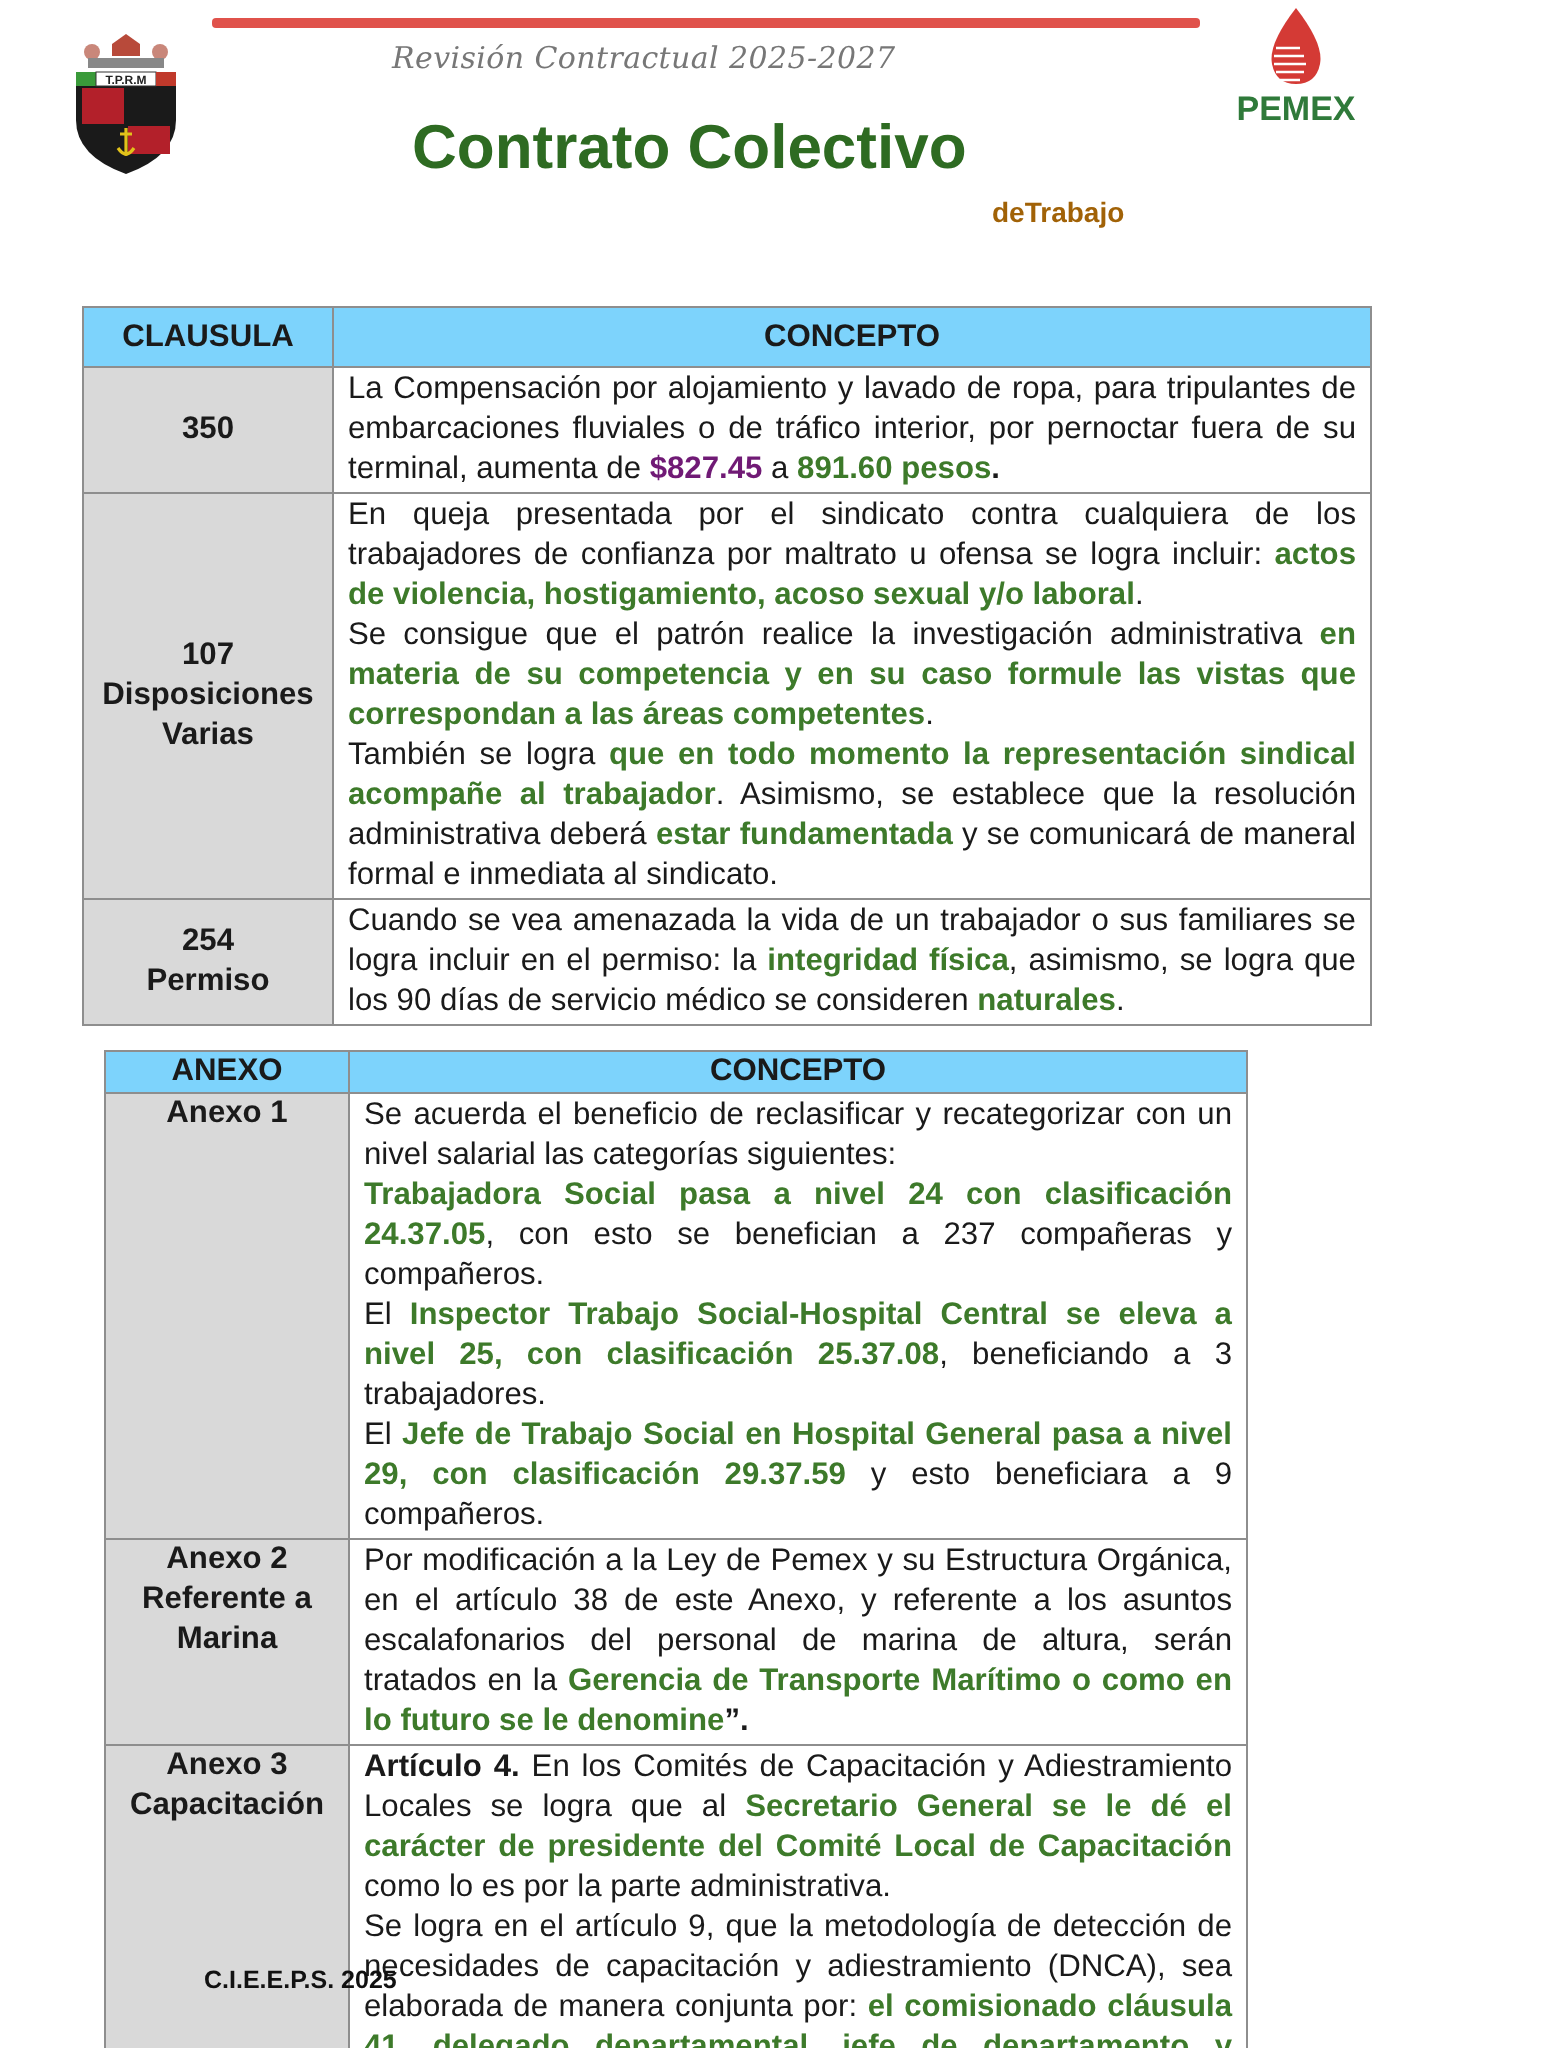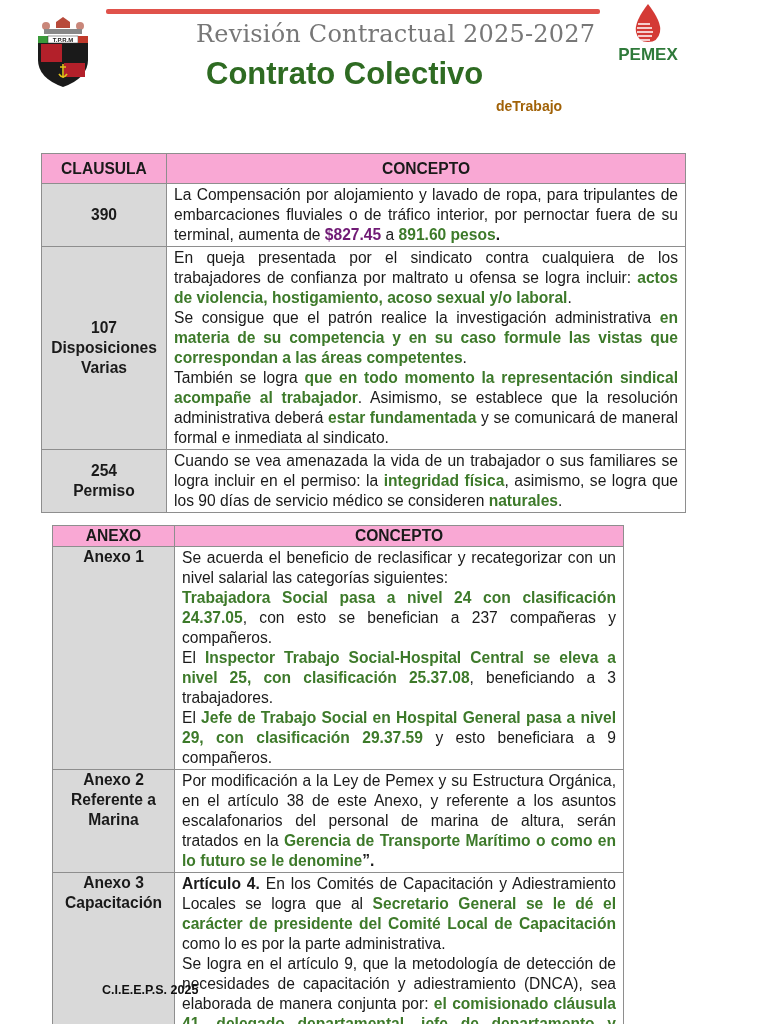--- a/index.html
+++ b/index.html
@@ -4,32 +4,32 @@
 <style>
   html, body { margin: 0; padding: 0; }
   body {
     width: 773px; height: 1024px; background: #ffffff; position: relative; overflow: hidden;
     font-family: "Liberation Sans", sans-serif; color: #1a1a1a;
   }
   .top-rule { position: absolute; left: 106px; top: 9px; width: 494px; height: 5px; background: #e0524b; border-radius: 2px; }
   .logo-left { position: absolute; left: 34px; top: 16px; width: 58px; height: 72px; }
   .logo-right { position: absolute; left: 600px; top: 0; width: 96px; height: 66px; }
   .subtitle {
-    position: absolute; left: 196px; top: 20px; font-family: "DejaVu Serif", serif; 
-    font-size: 24px; color: #777; letter-spacing: 0.2px; text-align: right;
+    position: absolute; left: 196px; top: 20px; font-family: "DejaVu Serif", serif; font-style: italic;
+    font-size: 15px; color: #777; letter-spacing: 0.2px; text-align: right;
   }
   .title {
     position: absolute; left: 206px; top: 56px; font-family: "Liberation Sans", sans-serif; font-weight: bold;
     font-size: 31px; color: #2e6b22;
   }
   .title2 { position: absolute; left: 496px; top: 98px; font-weight: bold; font-size: 14px; color: #a16207; }
 
   table.doc { position: absolute; border-collapse: collapse; font-size: 15.6px; line-height: 20px; }
   table.doc th, table.doc td { border: 1.5px solid #8e8e8e; }
-  table.doc th { background: #f9a8d4; font-weight: bold; height: 29px; padding: 0; }
+  table.doc th { background: #7dd3fc; font-weight: bold; height: 29px; padding: 0; }
   table.doc td.key { background: #d9d9d9; font-weight: bold; text-align: center; vertical-align: middle; padding: 0 4px; }
   table.doc td.concept { text-align: justify; padding: 1px 7px 1px 7px; vertical-align: top; }
   .g { color: #3d7a2a; font-weight: bold; }
   .r { color: #701a75; font-weight: bold; }
   .b { font-weight: bold; }
   #t1 { left: 41px; top: 153px; width: 645px; }
   #t1 col.c1 { width: 125px; }
   #t2 { left: 52px; top: 525px; width: 572px; border-radius: 10px; }
   #t2 col.c1 { width: 122px; }
   #t2 th { height: 20px; }
@@ -77,21 +77,21 @@
     </colgroup>
   <thead>
     <tr>
       <th>CLAUSULA</th>
       <th>CONCEPTO</th>
     </tr>
   </thead>
   <tbody id="t1body">
       <tr>
         <td class="key">
-          <div>390</div>
+          <div>350</div>
         </td>
         <td class="concept"><span class="">La Compensación por alojamiento y lavado de ropa, para tripulantes de embarcaciones fluviales o de tráfico interior, por pernoctar fuera de su terminal, aumenta de </span><span class="r">$827.45</span><span class=""> a </span><span class="g">891.60 pesos</span><span class="b">.</span></td>
       </tr>
       <tr>
         <td class="key">
           <div>107</div>
           <div>Disposiciones</div>
           <div>Varias</div>
         </td>
         <td class="concept"><span class="">En queja presentada por el sindicato contra cualquiera de los trabajadores de confianza por maltrato u ofensa se logra incluir:  </span><span class="g">actos de violencia, hostigamiento, acoso sexual y/o laboral</span><span class="">.</span><br><span class="">Se consigue que el patrón realice la investigación administrativa </span><span class="g">en materia de su competencia y en su caso formule las vistas que correspondan a las áreas competentes</span><span class="">.</span><br><span class="">También se logra </span><span class="g">que en todo momento la representación sindical acompañe al trabajador</span><span class="">. Asimismo, se establece que la resolución administrativa deberá </span><span class="g">estar fundamentada</span><span class=""> y se comunicará de maneral formal e inmediata al sindicato.</span></td>

